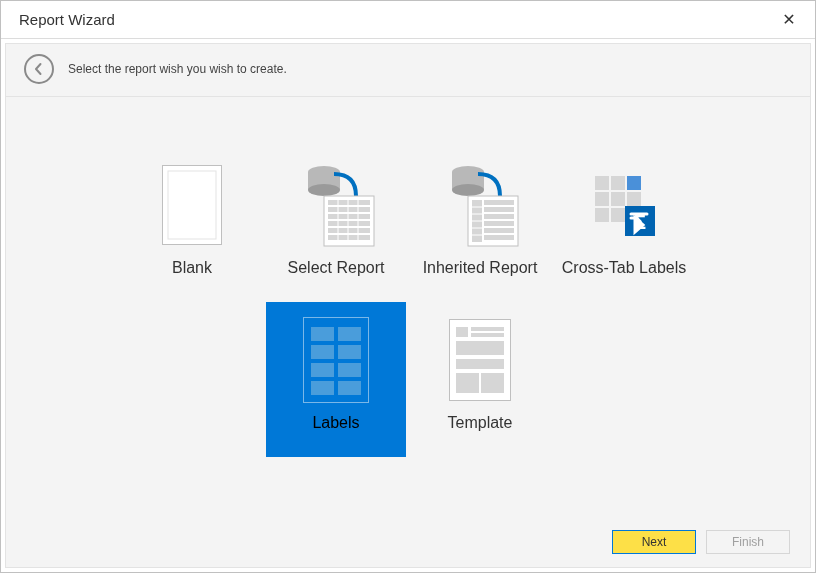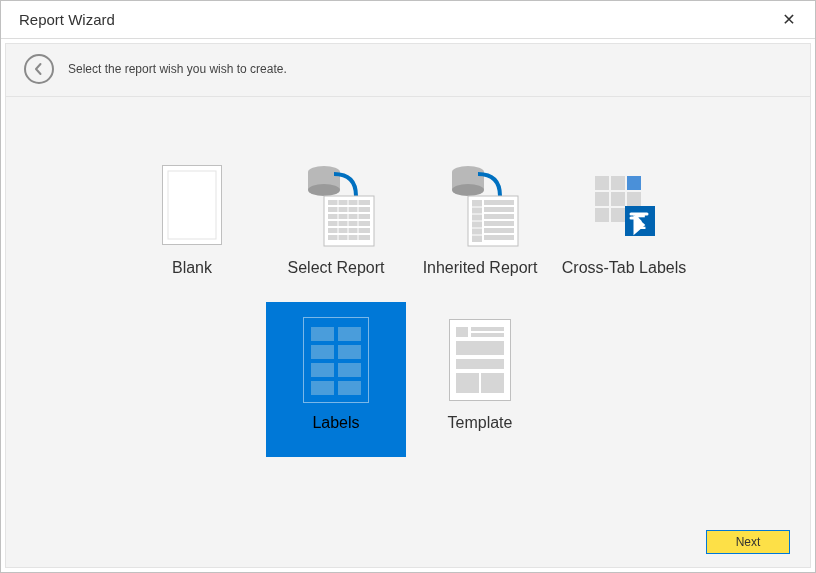--- a/index.html
+++ b/index.html
@@ -285,15 +285,16 @@
           </svg>
         </div>
         <div class="label">Template</div>
       </div>
 
 
     </div>
 
     <div class="footer">
       <button class="btn primary">Next</button>
+      <button class="btn disabled">Finish</button>
     </div>
   </div>
 </div>
 
 </body></html>

